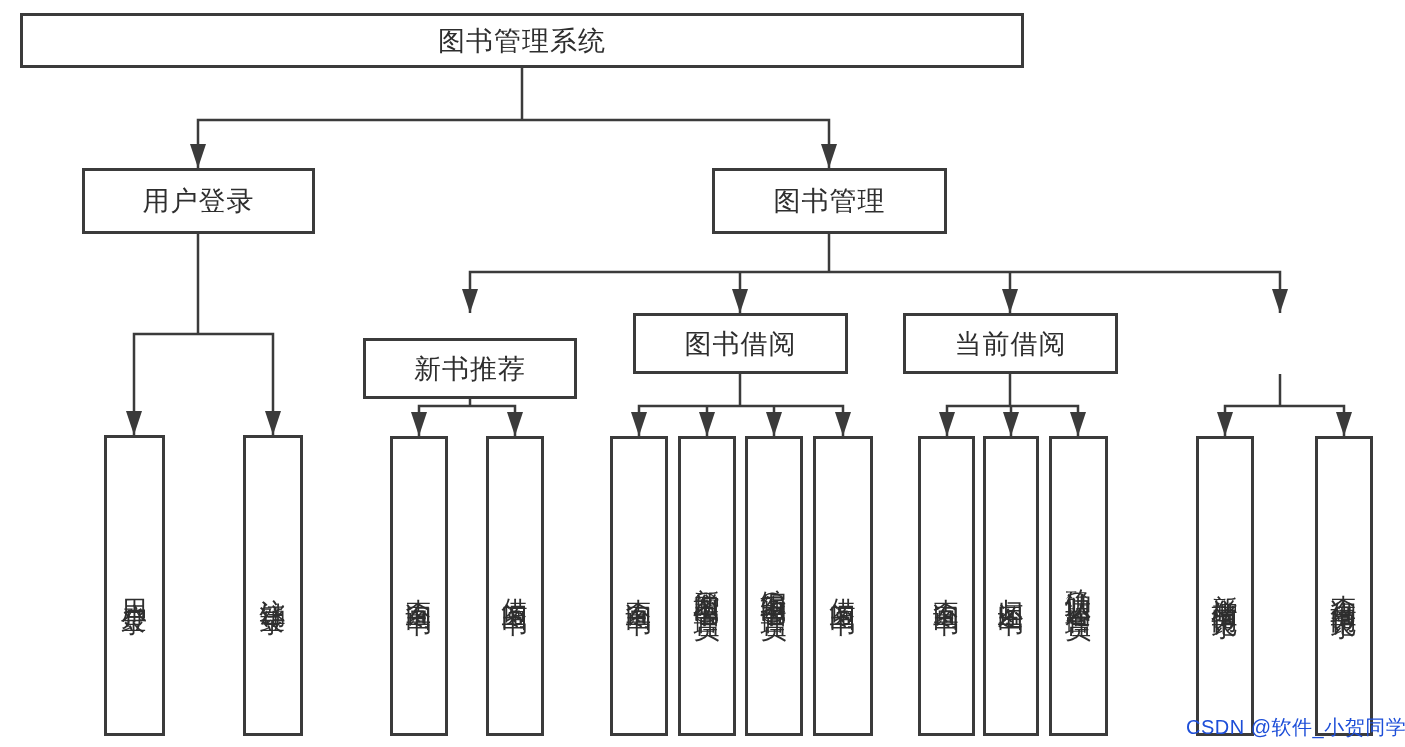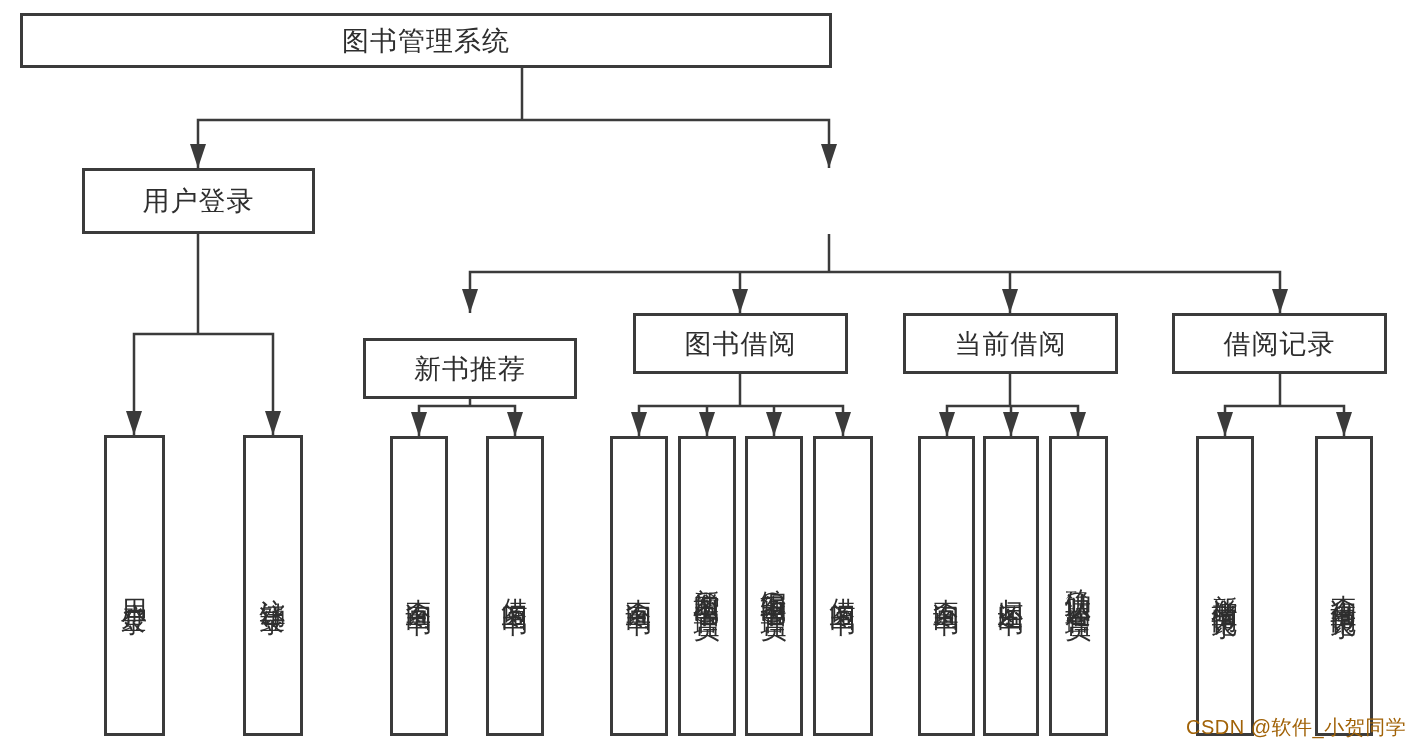--- a/index.html
+++ b/index.html
@@ -74,41 +74,41 @@
       <polygon points="766,412 782,412 774,436"></polygon>
       <polygon points="835,412 851,412 843,436"></polygon>
       <polygon points="939,412 955,412 947,436"></polygon>
       <polygon points="1003,412 1019,412 1011,436"></polygon>
       <polygon points="1070,412 1086,412 1078,436"></polygon>
       <polygon points="1217,412 1233,412 1225,436"></polygon>
       <polygon points="1336,412 1352,412 1344,436"></polygon>
     </g>
   </svg>
 
-  <div class="node" style="left:20px; top:13px; width:812px; height:55px;">图书管理系统</div>
+  <div class="node" style="left:20px; top:13px; width:1004px; height:55px;">图书管理系统</div>
 
   <div class="node" style="left:82px; top:168px; width:233px; height:66px;">用户登录</div>
+  <div class="node" style="left:712px; top:168px; width:235px; height:66px;">图书管理</div>
 
   <div class="node" style="left:363px; top:313px; width:214px; height:61px;margin-top:25px;">新书推荐</div>
   <div class="node" style="left:903px; top:313px; width:215px; height:61px;">当前借阅</div>
   <div class="node" style="left:633px; top:313px; width:215px; height:61px;">图书借阅</div>
-  <div class="node" style="left:1172px; top:313px; width:215px; height:61px;">借阅记录</div>
 
   <div class="node leaf" style="left:104px; top:435px; width:61px; height:301px;">用户登录</div>
   <div class="node leaf" style="left:243px; top:435px; width:60px; height:301px;">注销登录</div>
 
   <div class="node leaf" style="left:390px; top:436px; width:58px; height:300px;">查询图书</div>
   <div class="node leaf" style="left:486px; top:436px; width:58px; height:300px;">借阅图书</div>
 
   <div class="node leaf" style="left:610px; top:436px; width:58px; height:300px;">查询图书</div>
   <div class="node leaf" style="left:678px; top:436px; width:58px; height:300px;">新增图书（管理员）</div>
   <div class="node leaf" style="left:745px; top:436px; width:58px; height:300px;">编辑图书（管理员）</div>
   <div class="node leaf" style="left:813px; top:436px; width:60px; height:300px;">借阅图书</div>
 
   <div class="node leaf" style="left:918px; top:436px; width:57px; height:300px;">查询图书</div>
   <div class="node leaf" style="left:983px; top:436px; width:56px; height:300px;">归还图书</div>
   <div class="node leaf" style="left:1049px; top:436px; width:59px; height:300px;">确认归还（管理员）</div>
 
   <div class="node leaf" style="left:1196px; top:436px; width:58px; height:300px;">新增借阅记录</div>
   <div class="node leaf" style="left:1315px; top:436px; width:58px; height:300px;">查询借阅记录</div>
 
-  <div class="watermark" style="color: #a16207;">CSDN @软件_小贺同学</div>
+  <div class="watermark" style="color: #1d4ed8;">CSDN @软件_小贺同学</div>
 </div>
 
 </body></html>

